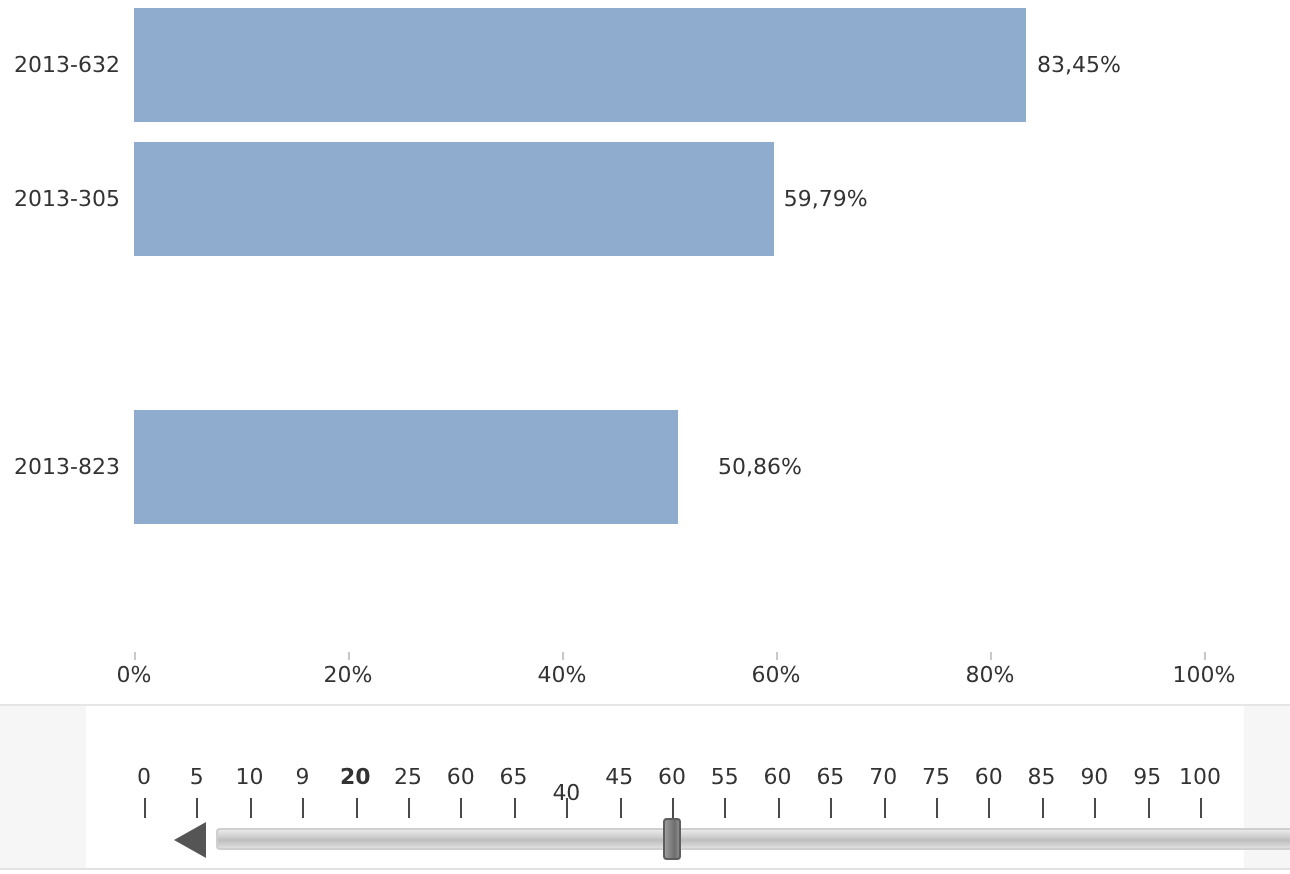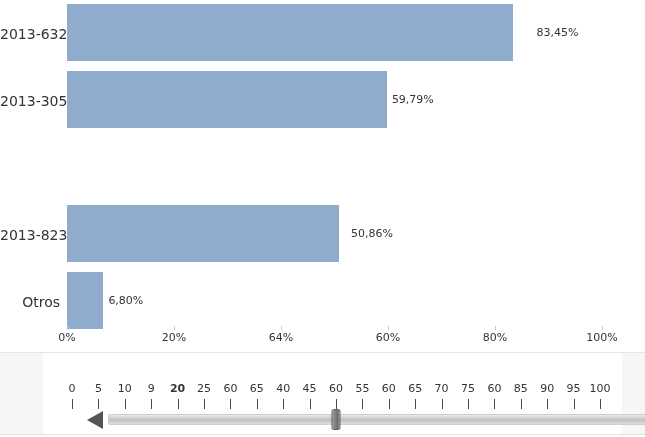--- a/index.html
+++ b/index.html
@@ -35,21 +35,21 @@
     position: absolute;
     left: 0;
     width: 645px;
   }
 
   .cat-label {
     position: absolute;
     left: 0;
     width: 60px;
     text-align: right;
-    font-size: 14px;
+    font-size: 11px;
     color: #333333;
     white-space: nowrap;
   }
 
   .bar {
     position: absolute;
     left: 67px;
     background: #8fabcd;
   }
 
@@ -179,46 +179,41 @@
 </style>
 </head>
 <body>
 
 <div id="chart-panel">
 
   <div id="plot-area">
       <div class="bar-row" style="top: 4px; height: 57px;">
         <div class="cat-label" style="top: 21.5px;">2013-632</div>
         <div class="bar" style="top: 0px; width: 446.457px; height: 57px; background: rgb(143, 171, 205);"></div>
-        <div class="bar-value" style="left: 518.457px; top: 21.5px; color: rgb(51, 51, 51); margin-left: 18px;">83,45%</div>
+        <div class="bar-value" style="left: 518.457px; top: 21.5px; color: rgb(51, 51, 51);">83,45%</div>
       </div>
       <div class="bar-row" style="top: 71px; height: 57px;">
         <div class="cat-label" style="top: 21.5px;">2013-305</div>
         <div class="bar" style="top: 0px; width: 319.877px; height: 57px; background: rgb(143, 171, 205);"></div>
         <div class="bar-value" style="left: 391.877px; top: 21.5px; color: rgb(51, 51, 51);">59,79%</div>
       </div>
       <div class="bar-row" style="top: 205px; height: 57px;">
         <div class="cat-label" style="top: 21.5px;">2013-823</div>
         <div class="bar" style="top: 0px; width: 272.101px; height: 57px; background: rgb(143, 171, 205);"></div>
-        <div class="bar-value" style="left: 351px; top: 21.5px; color: rgb(51, 51, 51);">50,86%</div>
-      </div>
-      <div class="bar-row" style="top: 272px; height: 57px;">
-        <div class="cat-label" style="top: 21.5px;">Otros</div>
-        <div class="bar" style="top: 0px; width: 36.38px; height: 57px; background: rgb(143, 171, 205);"></div>
-        <div class="bar-value" style="left: 108.38px; top: 21.5px; color: rgb(51, 51, 51);">6,80%</div>
+        <div class="bar-value" style="left: 359px; top: 21.5px; color: rgb(51, 51, 51);">50,86%</div>
       </div>
     </div>
 
   <div id="x-axis">
       <div class="xtick-mark" style="left: 67px;"></div>
       <div class="xtick-label" style="left: 67px;">0%</div>
       <div class="xtick-mark" style="left: 174px;"></div>
       <div class="xtick-label" style="left: 174px;">20%</div>
       <div class="xtick-mark" style="left: 281px;"></div>
-      <div class="xtick-label" style="left: 281px;">64%</div>
+      <div class="xtick-label" style="left: 281px;">40%</div>
       <div class="xtick-mark" style="left: 388px;"></div>
       <div class="xtick-label" style="left: 388px; text-align: center;">60%</div>
       <div class="xtick-mark" style="left: 495px;"></div>
       <div class="xtick-label" style="left: 495px;">80%</div>
       <div class="xtick-mark" style="left: 602px;"></div>
       <div class="xtick-label" style="left: 602px;">100%</div>
     </div>
 
 </div>
 
@@ -239,21 +234,21 @@
       <div class="stick-label" style="left: 108.2px;">9</div>
       <div class="stick-mark" style="left: 108px;"></div>
       <div class="stick-label" style="left: 134.6px; font-weight: bold;">20</div>
       <div class="stick-mark" style="left: 135px;"></div>
       <div class="stick-label" style="left: 161px;">25</div>
       <div class="stick-mark" style="left: 161px;"></div>
       <div class="stick-label" style="left: 187.4px;">60</div>
       <div class="stick-mark" style="left: 187px;"></div>
       <div class="stick-label" style="left: 213.8px;">65</div>
       <div class="stick-mark" style="left: 214px;"></div>
-      <div class="stick-label" style="left: 240.2px;">40</div>
+      <div class="stick-label" style="left: 240.2px; margin-top: 8px;">40</div>
       <div class="stick-mark" style="left: 240px;"></div>
       <div class="stick-label" style="left: 266.6px;">45</div>
       <div class="stick-mark" style="left: 267px;"></div>
       <div class="stick-label" style="left: 293px;">60</div>
       <div class="stick-mark" style="left: 293px;"></div>
       <div class="stick-label" style="left: 319.4px;">55</div>
       <div class="stick-mark" style="left: 319px;"></div>
       <div class="stick-label" style="left: 345.8px;">60</div>
       <div class="stick-mark" style="left: 346px;"></div>
       <div class="stick-label" style="left: 372.2px;">65</div>

